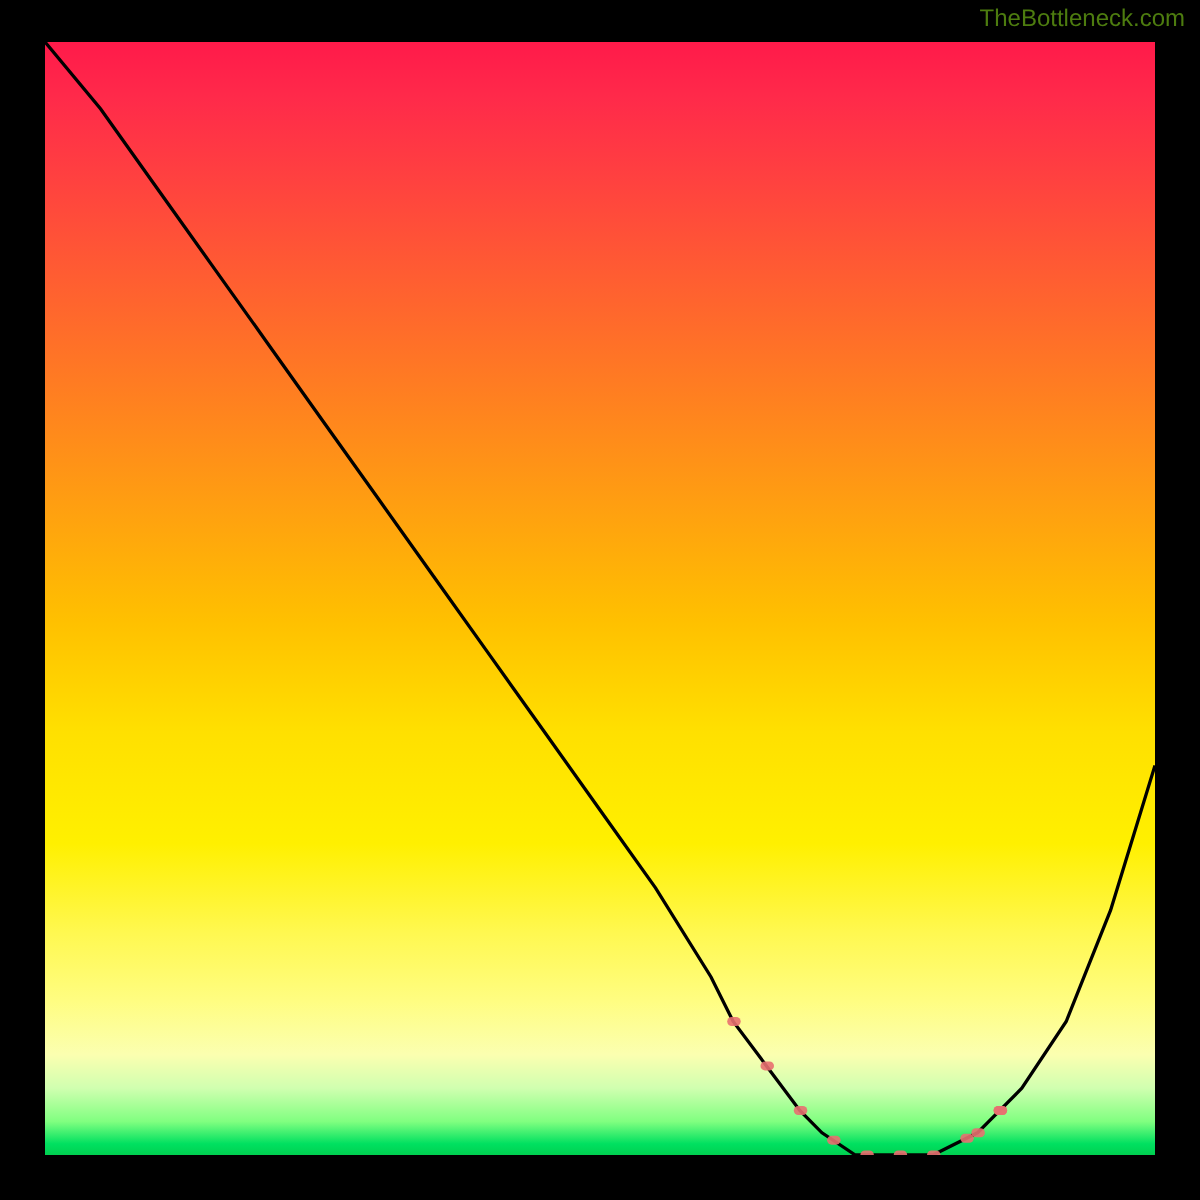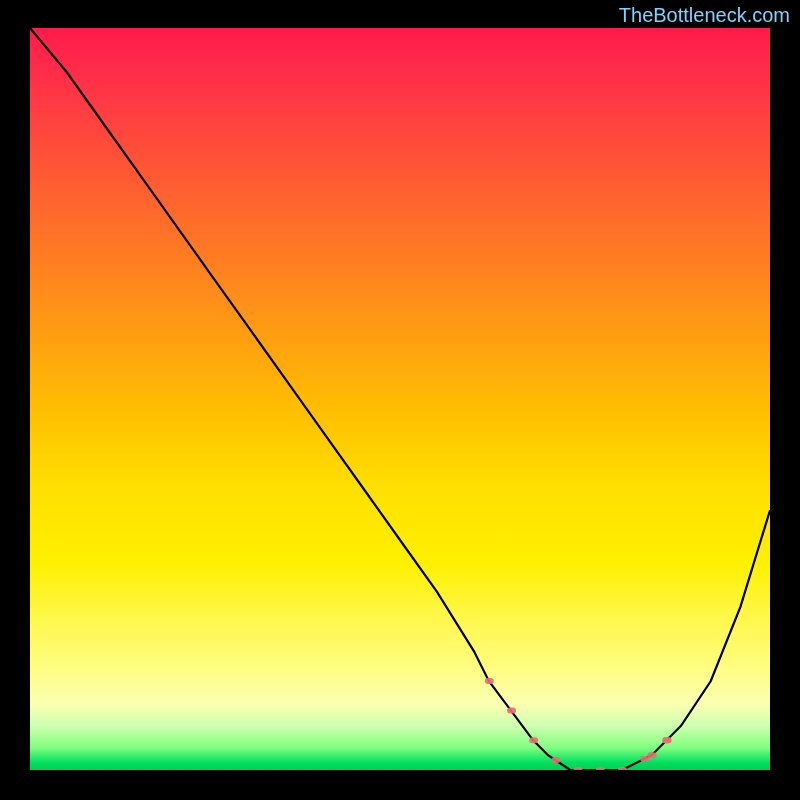--- a/index.html
+++ b/index.html
@@ -1,22 +1,22 @@
 <!DOCTYPE html>
 <html><head>
 <meta charset="utf-8">
 <style>
   * { margin: 0; padding: 0; box-sizing: border-box; }
   body { width: 800px; height: 800px; background: #000; position: relative; font-family: Arial, sans-serif; }
   .attribution {
     position: absolute;
     top: 4px;
     right: 10px;
-    color: #7dd3fc;
-    font-size: 20px;
+    color: #4d7c0f;
+    font-size: 16px;
     font-weight: normal;
     z-index: 10;
   }
   .plot-area {
     position: absolute;
     left: 30px;
     top: 28px;
     width: 740px;
     height: 742px;
     overflow: hidden;

